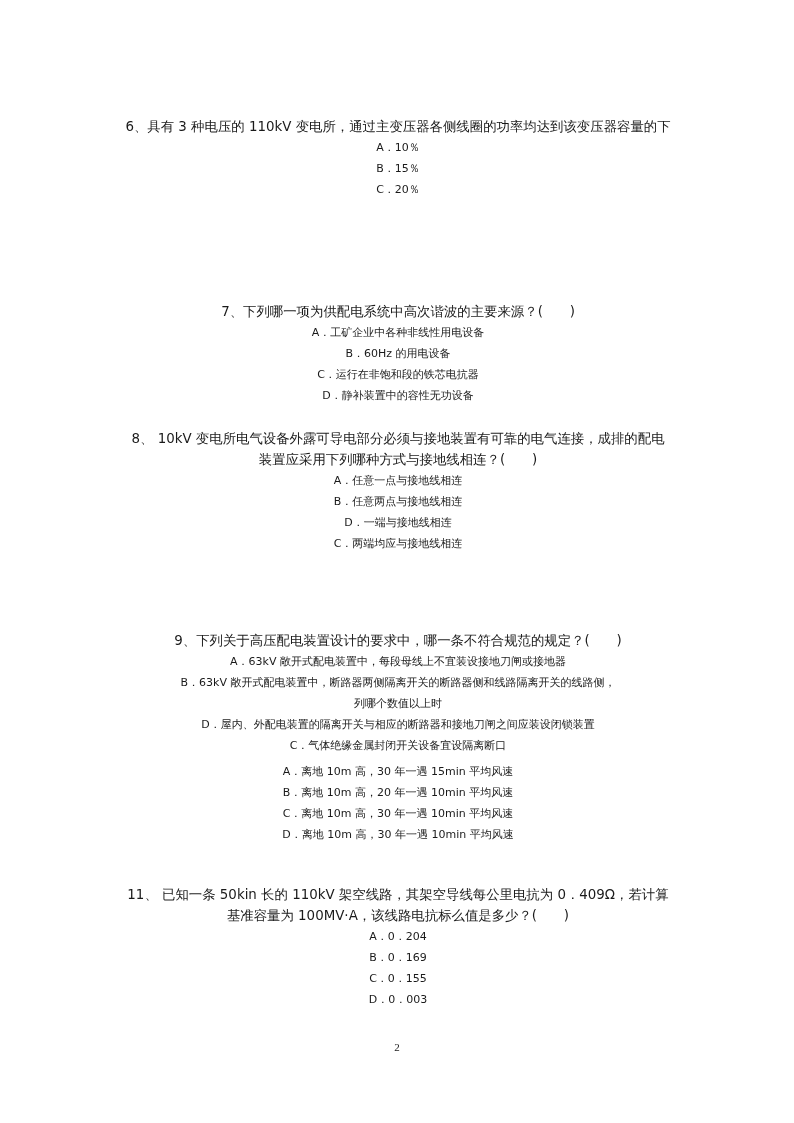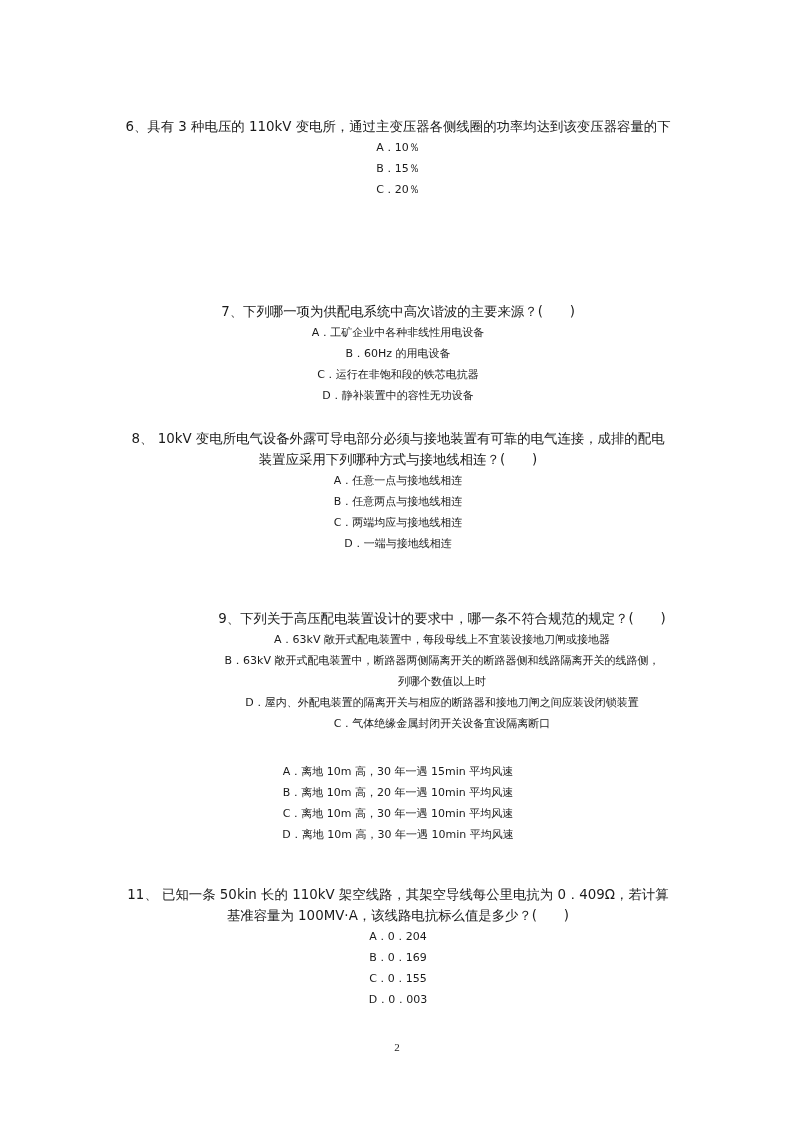--- a/index.html
+++ b/index.html
@@ -77,25 +77,25 @@
     <div class="option">D．静补装置中的容性无功设备</div>
   </div>
 
   <div class="question" style="top:428px;">
     <div class="stem">
       <div class="line">8、 10kV 变电所电气设备外露可导电部分必须与接地装置有可靠的电气连接，成排的配电</div>
       <div class="line">装置应采用下列哪种方式与接地线相连？(　　)</div>
     </div>
     <div class="option">A．任意一点与接地线相连</div>
     <div class="option">B．任意两点与接地线相连</div>
+    <div class="option">D．一端与接地线相连</div>
     <div class="option">C．两端均应与接地线相连</div>
-    <div class="option">D．一端与接地线相连</div>
   </div>
 
-  <div class="question" style="top:608px;margin-left:44px;">
+  <div class="question" style="top:630px;">
     <div class="stem">
       <div class="line">9、下列关于高压配电装置设计的要求中，哪一条不符合规范的规定？(　　)</div>
     </div>
     <div class="option">A．63kV 敞开式配电装置中，每段母线上不宜装设接地刀闸或接地器</div>
     <div class="option">B．63kV 敞开式配电装置中，断路器两侧隔离开关的断路器侧和线路隔离开关的线路侧，</div>
     <div class="option">列哪个数值以上时</div>
     <div class="option">D．屋内、外配电装置的隔离开关与相应的断路器和接地刀闸之间应装设闭锁装置</div>
     <div class="option">C．气体绝缘金属封闭开关设备宜设隔离断口</div>
   </div>
 

